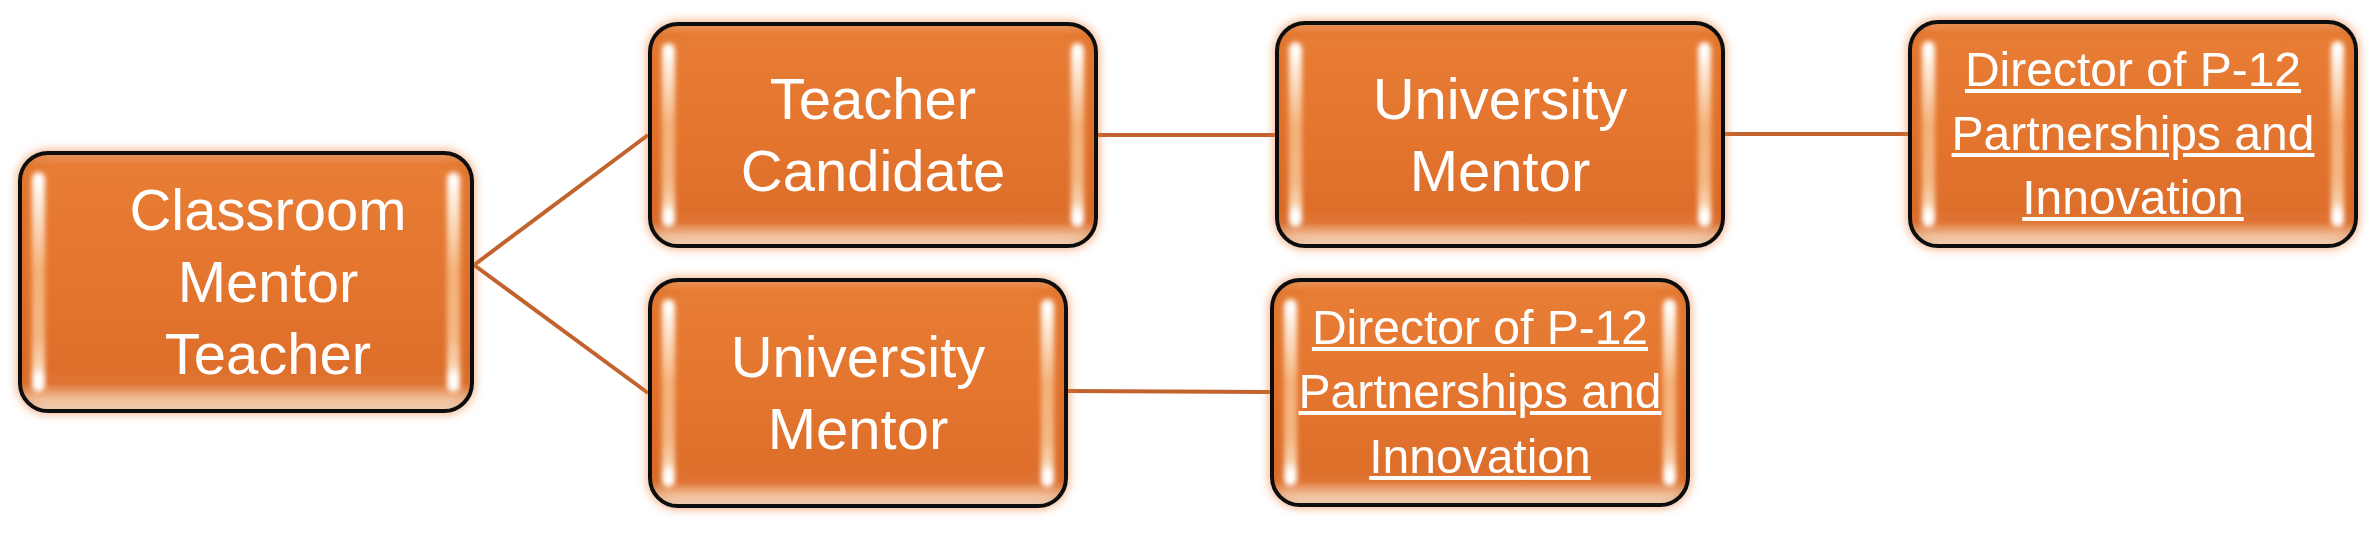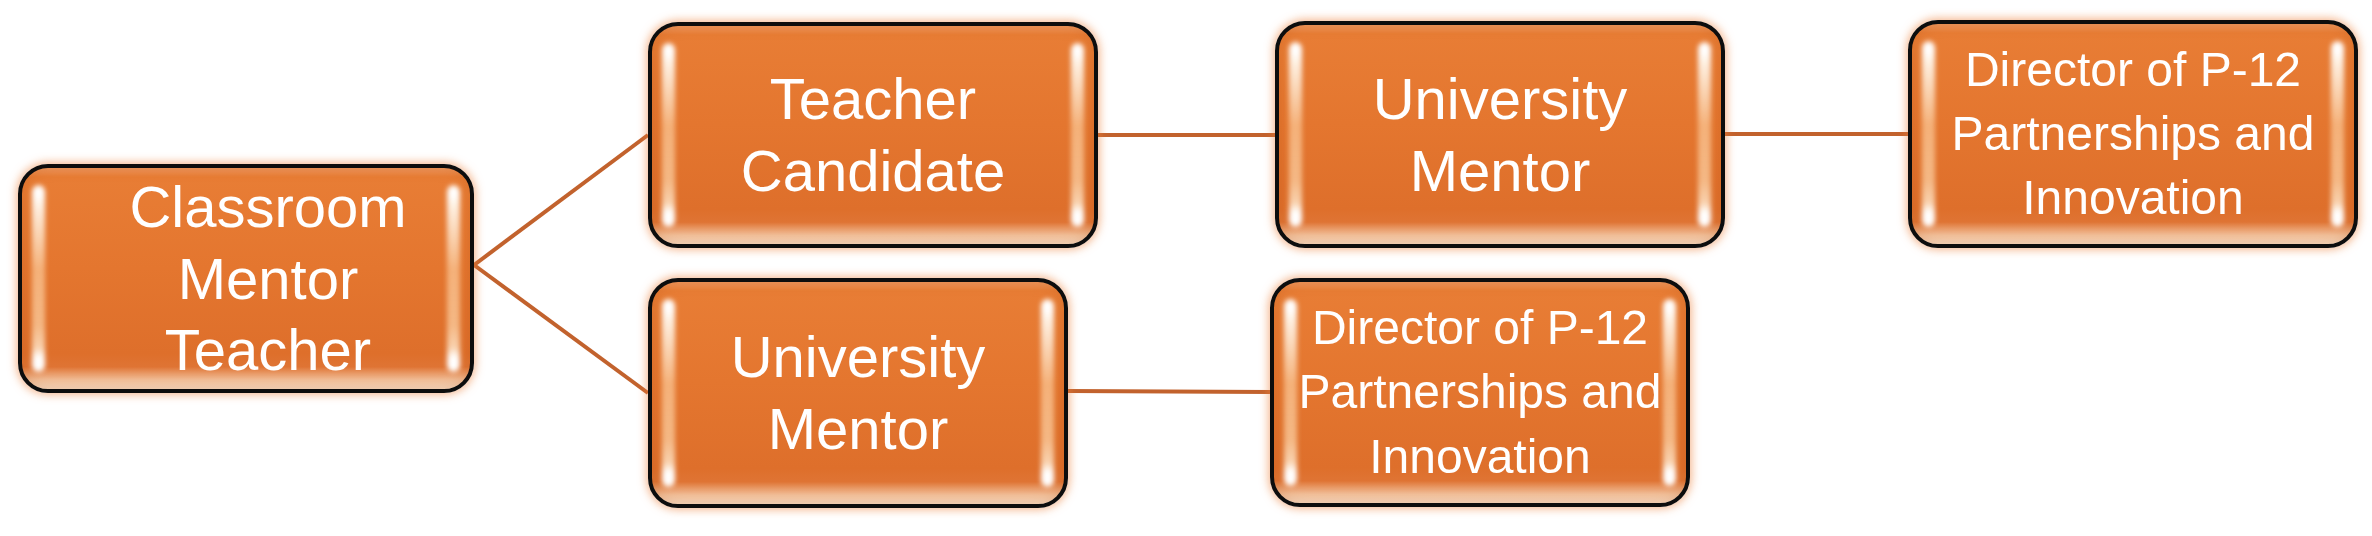--- a/index.html
+++ b/index.html
@@ -74,24 +74,25 @@
     text-align: center;
     white-space: pre-line;
     font-size: 58px;
     line-height: 1.24;
     padding: 0 20px;
   }
   .node.director .label {
     font-size: 48px;
     line-height: 1.34;
     padding: 0 6px;
+    text-decoration: underline;
   }
 
   
-  #n1 { left: 18px;   top: 164px; width: 456px; height: 229px; padding-left: 44px; }
+  #n1 { left: 18px;   top: 151px; width: 456px; height: 262px; padding-left: 44px; }
   #n2 { left: 648px;  top: 22px;  width: 450px; height: 226px; }
   #n3 { left: 1275px; top: 21px;  width: 450px; height: 227px; }
   #n4 { left: 1908px; top: 20px;  width: 450px; height: 228px; }
   #n5 { left: 648px;  top: 278px; width: 420px; height: 230px; }
   #n6 { left: 1270px; top: 278px; width: 420px; height: 229px; }
 </style>
 </head>
 <body>
 
 <div class="canvas">

